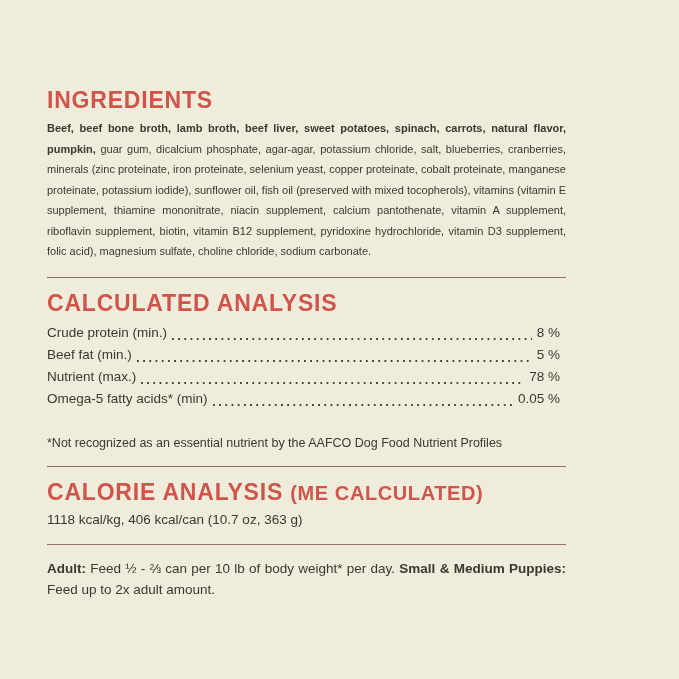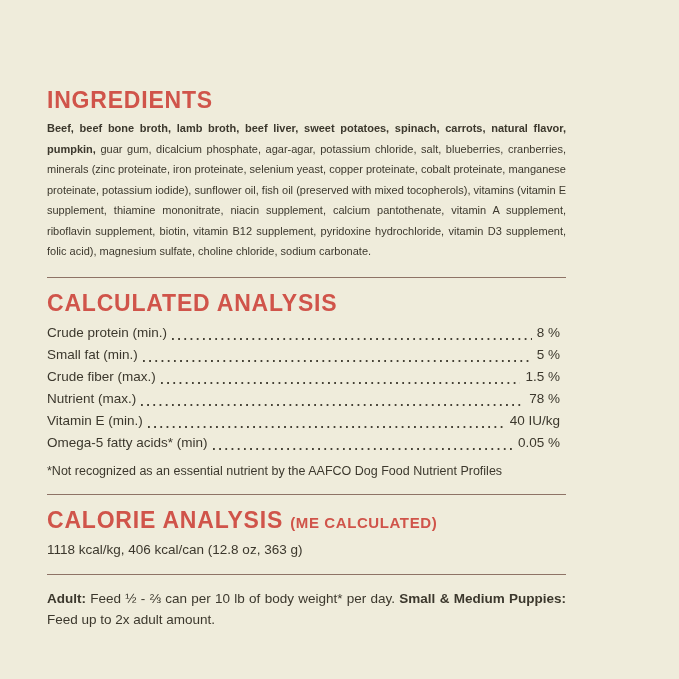--- a/index.html
+++ b/index.html
@@ -18,21 +18,21 @@
   }
   .section-title {
     margin: 0;
     font-size: 23px;
     line-height: 24px;
     font-weight: 800;
     letter-spacing: 0.8px;
     color: #d0544a;
   }
   .section-title .title-suffix {
-    font-size: 15px;
+    font-size: 20px;
     letter-spacing: 0.6px;
     font-weight: 800;
   }
   .body-text {
     margin: 6px 0 0 0;
     font-size: 11px;
     line-height: 20.5px;
     text-align: justify;
   }
   .body-text .lead-bold { font-weight: 700; }
@@ -55,21 +55,21 @@
     align-self: flex-end;
     height: 6px;
     margin: 0 5px;
     background-image: repeating-linear-gradient(to right, #454135 0 1.6px, transparent 1.6px 6.2px);
     background-size: 6.2px 1.6px;
     background-repeat: repeat-x;
     background-position: 0 0;
   }
   .ga-value { white-space: nowrap; padding-right: 6px; }
   .footnote {
-    margin-top: 9px;
+    margin-top: 25px;
     font-size: 12.5px;
     line-height: 16px;
   }
   .cal-text {
     margin: 5px 0 0 0;
     font-size: 13.5px;
     line-height: 19px;
   }
   .feed-text {
     margin: 7px 0 0 0;
@@ -95,58 +95,48 @@
     <h1 class="section-title">CALCULATED ANALYSIS</h1>
     <div class="ga-rows">
 
         <div class="ga-row">
           <span class="ga-label">Crude protein (min.)</span>
           <span class="ga-leader"></span>
           <span class="ga-value">8 %</span>
         </div>
 
         <div class="ga-row">
-          <span class="ga-label">Small fat (min.)</span>
+          <span class="ga-label">Beef fat (min.)</span>
           <span class="ga-leader"></span>
           <span class="ga-value">5 %</span>
         </div>
 
-        <div class="ga-row">
-          <span class="ga-label">Crude fiber (max.)</span>
-          <span class="ga-leader"></span>
-          <span class="ga-value">1.5 %</span>
-        </div>
 
         <div class="ga-row">
           <span class="ga-label">Nutrient (max.)</span>
           <span class="ga-leader"></span>
           <span class="ga-value">78 %</span>
         </div>
 
-        <div class="ga-row">
-          <span class="ga-label">Vitamin E (min.)</span>
-          <span class="ga-leader"></span>
-          <span class="ga-value">40 IU/kg</span>
-        </div>
 
         <div class="ga-row">
           <span class="ga-label">Omega-5 fatty acids* (min)</span>
           <span class="ga-leader"></span>
           <span class="ga-value">0.05 %</span>
         </div>
 
       </div>
     <p class="footnote">*Not recognized as an essential nutrient by the AAFCO Dog Food Nutrient Profiles</p>
   </section>
 
   <hr class="section-divider">
 
   <section>
     <h1 class="section-title"><span>CALORIE ANALYSIS</span> <span class="title-suffix">(ME CALCULATED)</span></h1>
-    <p class="cal-text">1118 kcal/kg, 406 kcal/can (12.8 oz, 363 g)</p>
+    <p class="cal-text">1118 kcal/kg, 406 kcal/can (10.7 oz, 363 g)</p>
   </section>
 
   <hr class="section-divider">
 
   <section>
     <p class="feed-text"><span><b>Adult:</b> <span>Feed ½ - ⅔ can per 10 lb of body weight* per day.</span> </span><span><b>Small &amp; Medium Puppies:</b> <span>Feed up to 2x adult amount.</span> </span></p>
   </section>
 
 </div>
 

